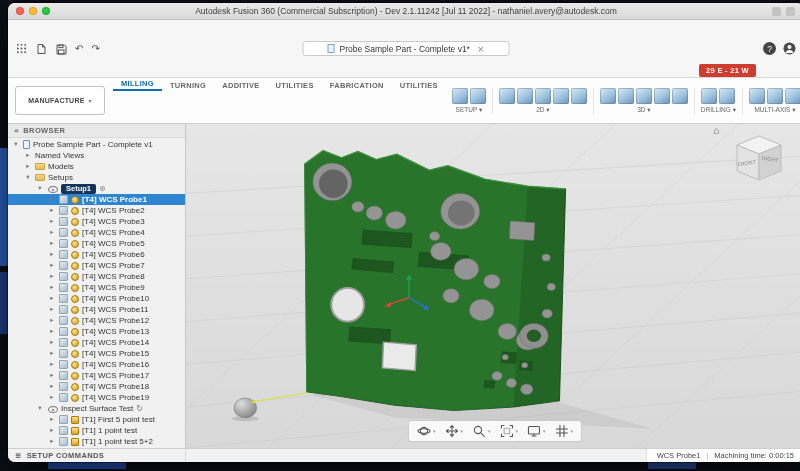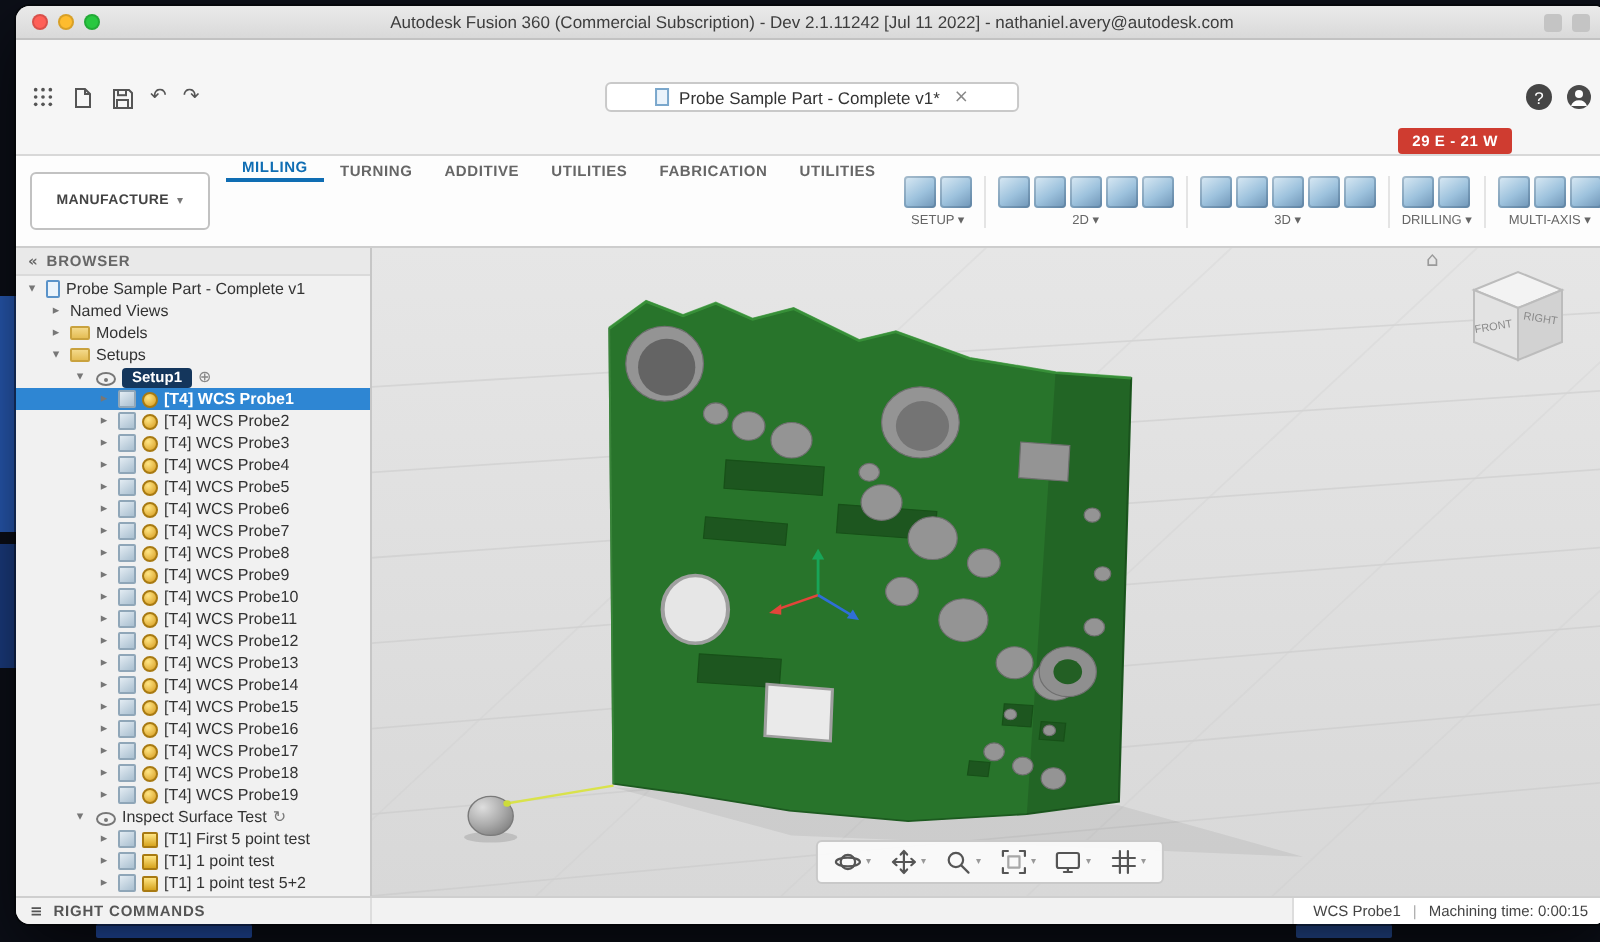--- a/index.html
+++ b/index.html
@@ -611,21 +611,21 @@
             </svg>
           <span class="nav-caret uic">▾</span>
         </span>
       </div>
     </div>
   </div>
 
   <div class="statusbar">
     <div class="sb-left">
       <span class="uic">≡</span>
-      <span>RIGHT COMMANDS</span>
+      <span>SETUP COMMANDS</span>
     </div>
     <div class="sb-mid"></div>
     <div class="sb-right">
       <span>WCS Probe1</span>
       <span class="sb-sep">|</span>
       <span>Machining time: 0:00:15</span>
     </div>
   </div>
 </div>
 

